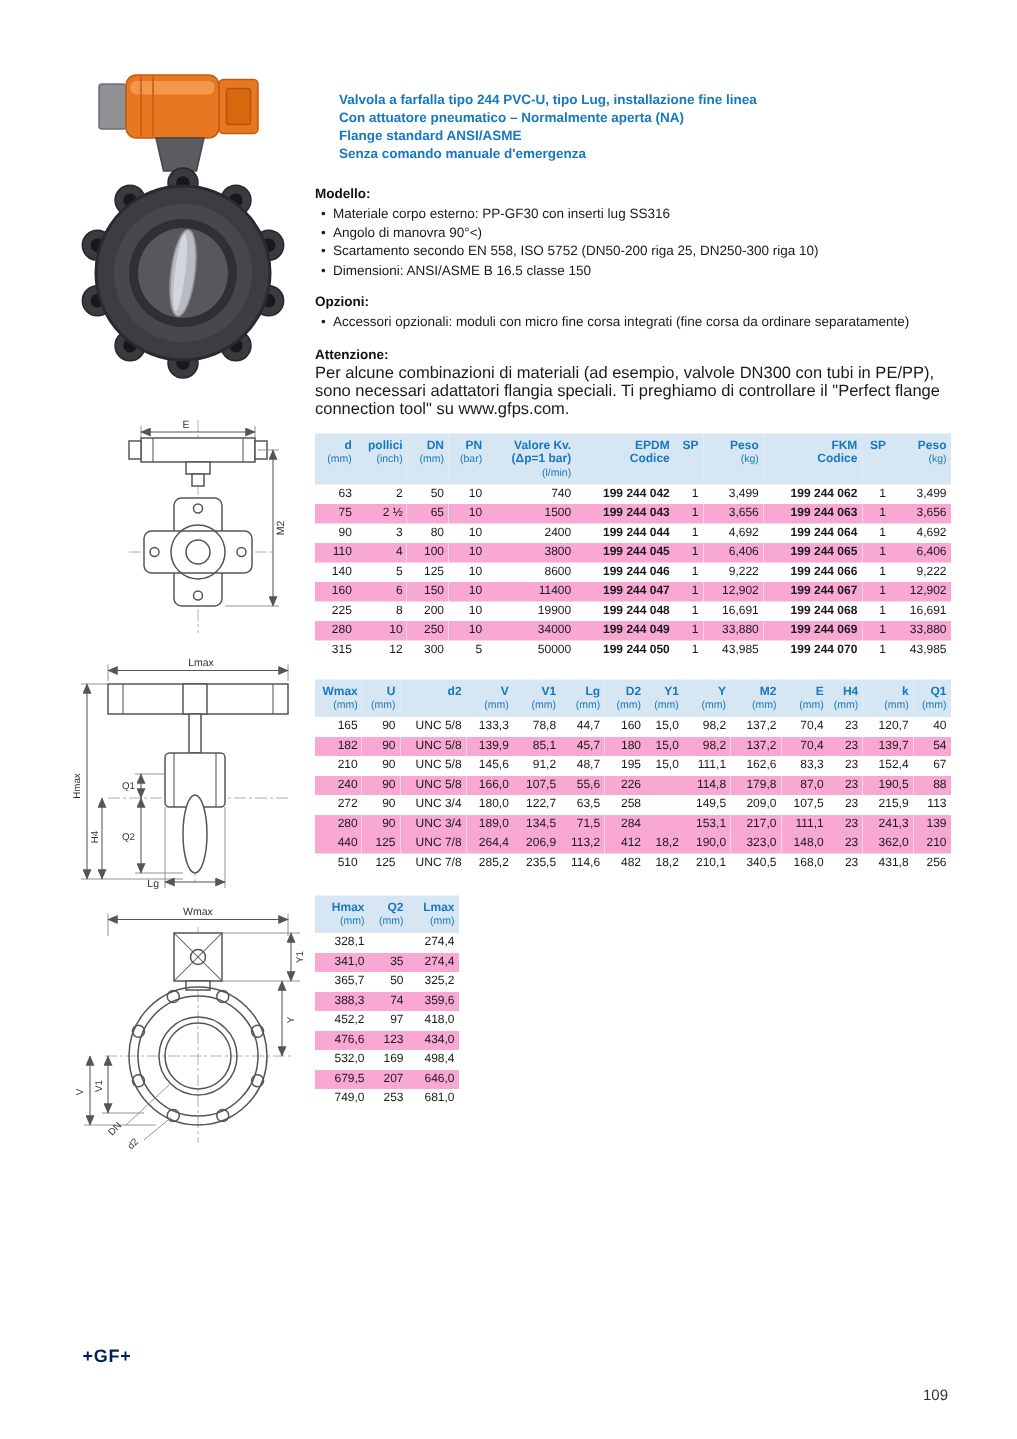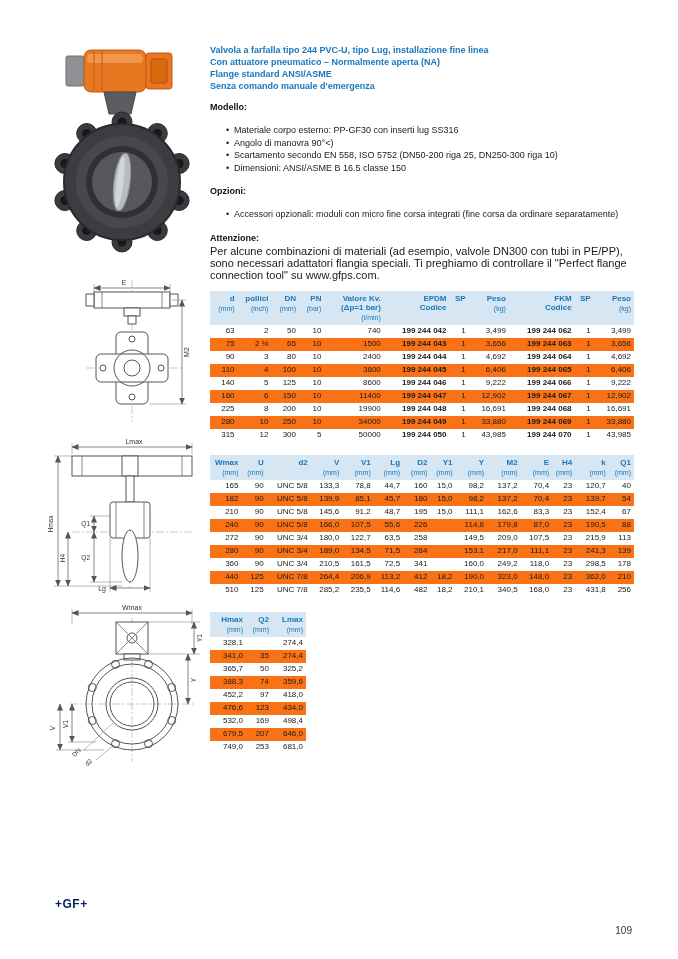--- a/index.html
+++ b/index.html
@@ -1,31 +1,31 @@
 <!DOCTYPE html>
 <html><head>
 <meta charset="utf-8">
 <style>
 html,body{margin:0;padding:0;background:#fff;}
 .page{position:relative;width:678px;height:959px;background:#fff;font-family:"Liberation Sans",sans-serif;overflow:hidden;color:#1a1a1a;}
 .content{position:absolute;left:210px;top:44px;width:424px;}
-.title-lines{list-style:none;margin:0;padding:0;}
+.title-lines{list-style:none;margin:16px;padding:0;}
 .title-lines li{font-size:9px;font-weight:bold;color:#1878bd;line-height:12px;}
 h3.sec{font-size:9px;font-weight:bold;margin:10px 0 2px 0;color:#111;}
-.bullets{list-style:none;margin:12px;padding:0 0 0 12px;}
+.bullets{list-style:none;margin:0;padding:0 0 0 12px;}
 .bullets li{position:relative;font-size:9px;line-height:12.5px;}
 .bullets li::before{content:"•";position:absolute;left:-8px;}
 .para{font-size:11px;line-height:12px;margin:2px 0 0 0;width:420px;}
 table.t{border-collapse:collapse;table-layout:fixed;width:100%;}
 table.t3{width:96px;}
 .t th{vertical-align:top;background:#d6e6f2;text-align:right;padding:3px 3px 3px 1px;}
 .t .hl{font-weight:bold;font-size:8px;line-height:9px;color:#1878bd;}
 .t .hu{font-weight:normal;font-size:7px;line-height:9px;color:#1878bd;margin-top:1px;}
 .t td{font-size:8px;line-height:10px;padding:1.5px 3px 1.5px 1px;text-align:right;white-space:nowrap;overflow:hidden;}
-.t tr.alt{background:#f97316;}
+.t tr.alt{background:#f9a8d4;}
 .t td.bold{font-weight:bold;}
 .t1{margin-top:10px;}
 .t2{margin-top:13px;}
 .t3{margin-top:15px;}
 .photo{position:absolute;left:52px;top:42px;}
 .d-front{position:absolute;left:72px;top:276px;}
 .d-side{position:absolute;left:46px;top:436px;}
 .d-dim{position:absolute;left:44px;top:604px;}
 .footer-logo{position:absolute;left:55px;top:897px;font-size:12px;font-weight:bold;color:#00205b;letter-spacing:.5px;}
 .page-number{position:absolute;right:46px;top:925px;font-size:10px;color:#333;}
@@ -579,36 +579,20 @@
             <td>71,5</td>
             <td>284</td>
             <td></td>
             <td>153,1</td>
             <td>217,0</td>
             <td>111,1</td>
             <td>23</td>
             <td>241,3</td>
             <td>139</td>
           </tr>
-          <tr>
-            <td>360</td>
-            <td>90</td>
-            <td>UNC 3/4</td>
-            <td>210,5</td>
-            <td>161,5</td>
-            <td>72,5</td>
-            <td>341</td>
-            <td></td>
-            <td>160,0</td>
-            <td>249,2</td>
-            <td>118,0</td>
-            <td>23</td>
-            <td>298,5</td>
-            <td>178</td>
-          </tr>
           <tr class="alt">
             <td>440</td>
             <td>125</td>
             <td>UNC 7/8</td>
             <td>264,4</td>
             <td>206,9</td>
             <td>113,2</td>
             <td>412</td>
             <td>18,2</td>
             <td>190,0</td>

